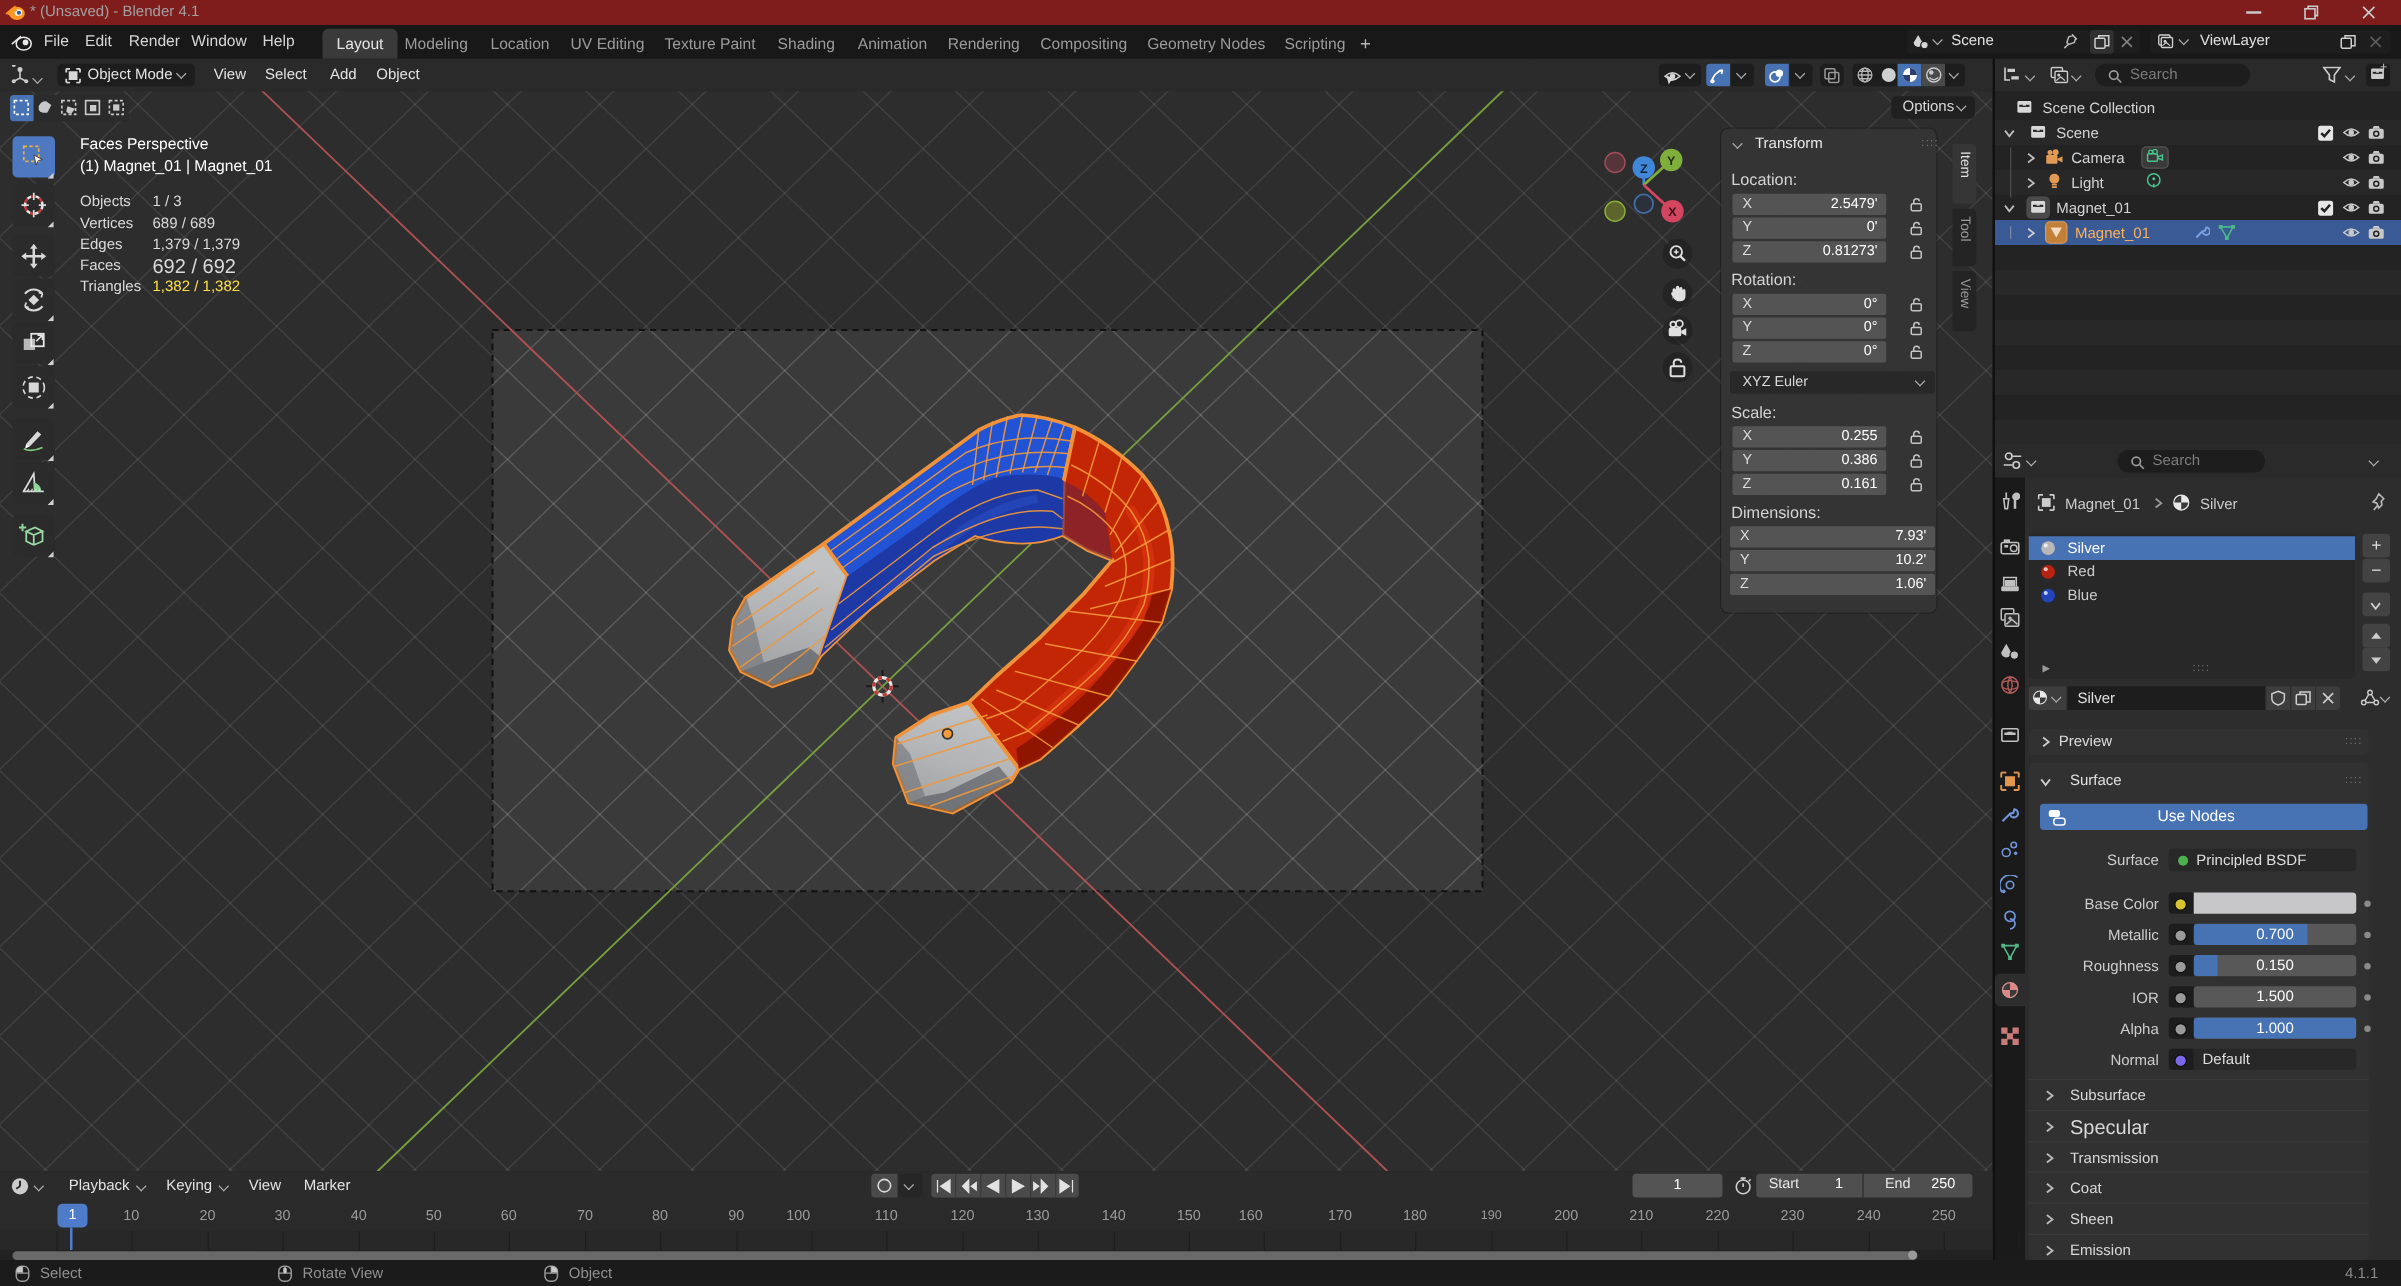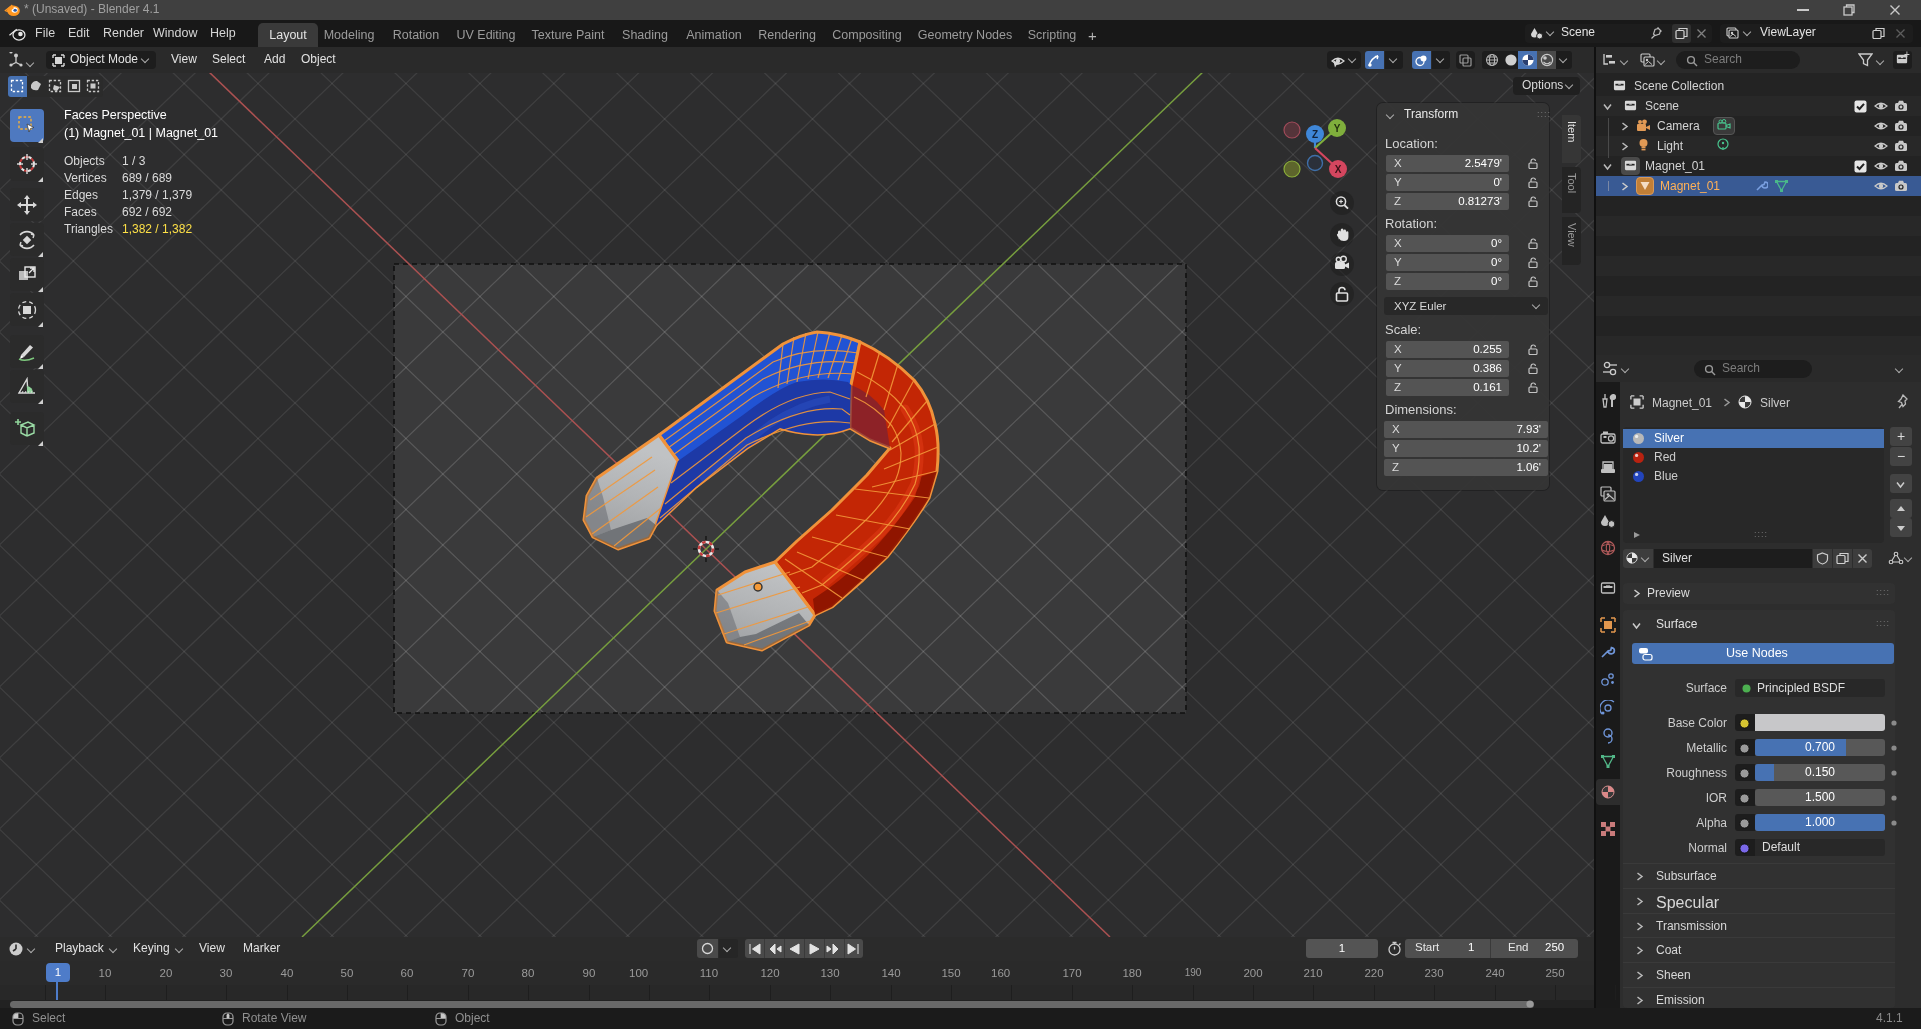--- a/index.html
+++ b/index.html
@@ -1,20 +1,20 @@
 <!DOCTYPE html>
 <html><head><meta charset="utf-8">
 <style>
 *{margin:0;padding:0;box-sizing:border-box}
 html,body{width:1921px;height:1029px;overflow:hidden;background:#0f0f0f}
 body{font-family:"Liberation Sans",sans-serif;font-size:12px;color:#d0d0d0;-webkit-font-smoothing:antialiased}
 .abs{position:absolute}
 #root{position:relative;width:1921px;height:1029px;background:#101010}
 
-#titlebar{left:0;top:0;width:1921px;height:20px;background:#404040;color:#9d9d9d;font-size:12px}
+#titlebar{left:0;top:0;width:1921px;height:20px;background:#7f1d1d;color:#9d9d9d;font-size:12px}
 
 #topbar{left:0;top:20px;width:1921px;height:27px;background:#181818}
 .menu{color:#d6d6d6;font-size:12.5px}
 .tab{position:absolute;top:3px;height:24px;border-radius:5px 5px 0 0;color:#9b9b9b;font-size:12.5px;text-align:center;line-height:24px}
 .tab.active{background:#3a3a3a;color:#e4e4e4}
 
 .hdr{background:#2a2a2a}
 .wblk{position:absolute;background:#1d1d1d;border-radius:4px}
 .chevl{position:absolute;width:6px;height:6px;border-right:1.6px solid #ababab;border-bottom:1.6px solid #ababab}
 .down{transform:rotate(45deg)}
@@ -71,21 +71,21 @@
 </g>
 <circle cx="17" cy="11.6" r="3.1" fill="#e8e8e8"></circle>
       </svg>
       <div class="abs menu" style="left:35px;top:6px">File</div>
       <div class="abs menu" style="left:68px;top:6px">Edit</div>
       <div class="abs menu" style="left:103px;top:6px">Render</div>
       <div class="abs menu" style="left:153px;top:6px">Window</div>
       <div class="abs menu" style="left:210px;top:6px">Help</div>
       <div class="tab active" style="left:258px;width:60px">Layout</div>
       <div class="tab" style="left:318px;width:62px">Modeling</div>
-      <div class="tab" style="left:385px;width:62px">Rotation</div>
+      <div class="tab" style="left:385px;width:62px">Location</div>
       <div class="tab" style="left:453px;width:66px">UV Editing</div>
       <div class="tab" style="left:528px;width:80px">Texture Paint</div>
       <div class="tab" style="left:616px;width:58px">Shading</div>
       <div class="tab" style="left:681px;width:66px">Animation</div>
       <div class="tab" style="left:753px;width:68px">Rendering</div>
       <div class="tab" style="left:826px;width:82px">Compositing</div>
       <div class="tab" style="left:914px;width:102px">Geometry Nodes</div>
       <div class="tab" style="left:1022px;width:60px">Scripting</div>
       <div class="abs" style="left:1088px;top:7px;color:#b5b5b5;font-size:15px">+</div>
       <div class="wblk" style="left:1525px;top:4px;width:187px;height:19px"></div>
@@ -536,21 +536,21 @@
       </svg>
       <div class="abs" style="left:64px;top:61px;color:#ffffff;font-size:12.5px">Faces Perspective</div>
       <div class="abs" style="left:64px;top:79px;color:#ffffff;font-size:12.5px">(1) Magnet_01 | Magnet_01</div>
       <div class="abs" style="left:64px;top:107px;color:#dadada;font-size:12px">Objects</div>
       <div class="abs" style="left:122px;top:107px;color:#dadada;font-size:12px">1 / 3</div>
       <div class="abs" style="left:64px;top:124px;color:#dadada;font-size:12px">Vertices</div>
       <div class="abs" style="left:122px;top:124px;color:#dadada;font-size:12px">689 / 689</div>
       <div class="abs" style="left:64px;top:141px;color:#dadada;font-size:12px">Edges</div>
       <div class="abs" style="left:122px;top:141px;color:#dadada;font-size:12px">1,379 / 1,379</div>
       <div class="abs" style="left:64px;top:158px;color:#dadada;font-size:12px">Faces</div>
-      <div class="abs" style="left:122px;top:158px;color:#dadada;font-size:12px">692 / 692</div>
+      <div class="abs" style="left:122px;top:158px;color:#dadada;font-size:16px">692 / 692</div>
       <div class="abs" style="left:64px;top:175px;color:#dadada;font-size:12px">Triangles</div>
       <div class="abs" style="left:122px;top:175px;color:#fde047;font-size:12px">1,382 / 1,382</div>
       <svg class="abs" style="left:1255px;top:47px" width="100" height="90" viewBox="0 0 100 90">
         <line x1="60" y1="54" x2="60" y2="40" stroke="#3f87d8" stroke-width="2.2"></line>
         <line x1="60" y1="54" x2="82" y2="34" stroke="#7fae3c" stroke-width="2.2"></line>
         <line x1="60" y1="54" x2="83" y2="75" stroke="#d4465f" stroke-width="2.2"></line>
         <circle cx="37" cy="36" r="8" fill="#55343a" stroke="#a04b5a" stroke-width="1.2"></circle>
         <circle cx="37" cy="75" r="8" fill="#5d652c" stroke="#8aad3a" stroke-width="1.2"></circle>
         <circle cx="60" cy="69" r="7.5" fill="rgba(40,55,80,.35)" stroke="#3f6fa8" stroke-width="1.4"></circle>
         <circle cx="60" cy="40" r="9" fill="#3f87d8"></circle>

